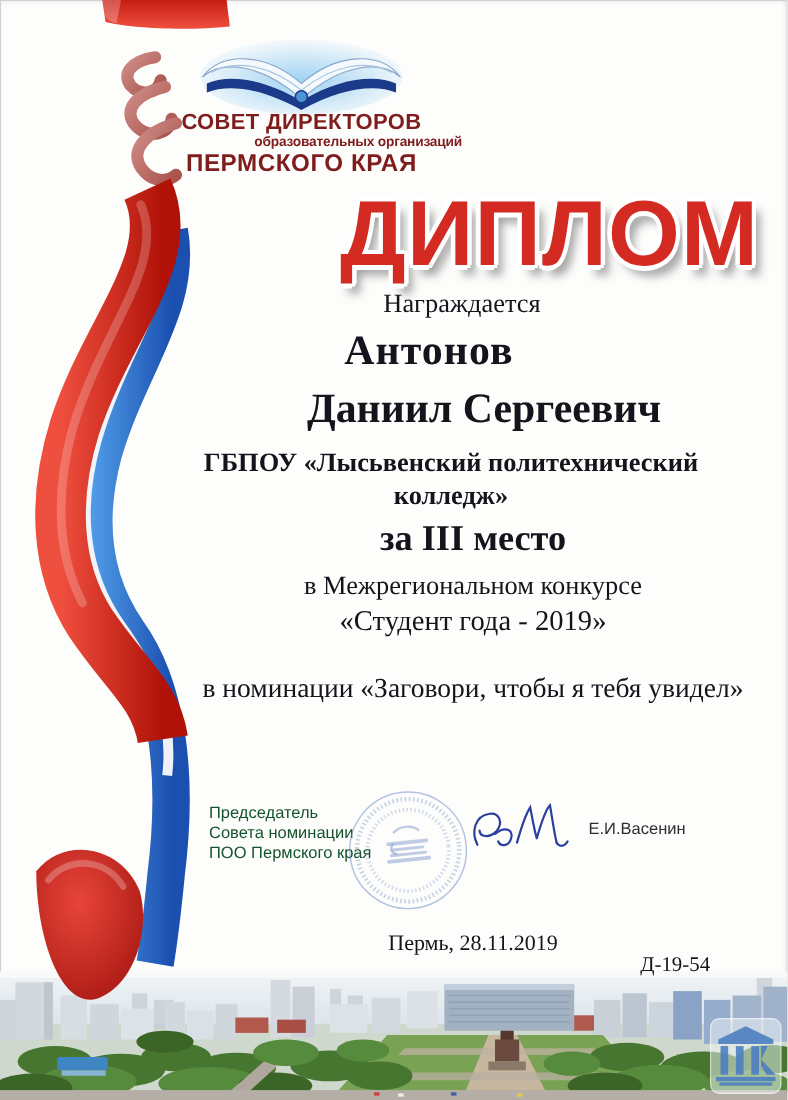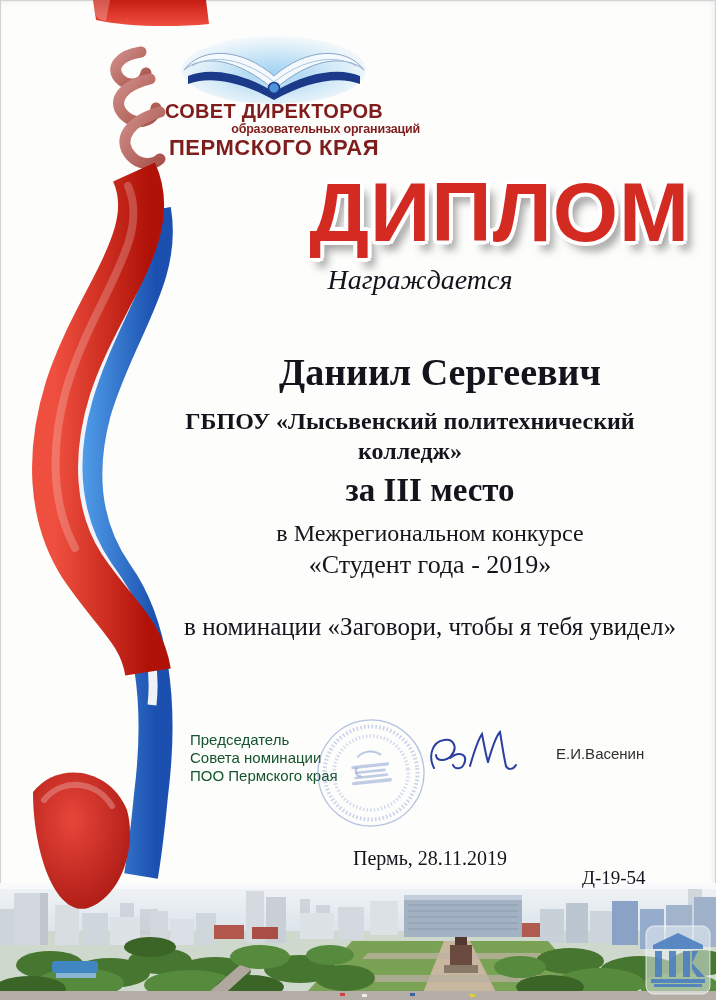--- a/index.html
+++ b/index.html
@@ -23,36 +23,36 @@
 
   .title{
     position:absolute;left:130px;top:168px;width:560px;text-align:right;
     font-family:"Liberation Sans", sans-serif;font-weight:900;font-size:84px;line-height:88px;
     color:#d32b22;letter-spacing:1px;
     text-shadow:-3px -3px 0 #fff,3px -3px 0 #fff,-3px 3px 0 #fff,3px 3px 0 #fff,
       0 -4px 0 #fff,0 4px 0 #fff,-4px 0 0 #fff,4px 0 0 #fff,
       7px 9px 9px rgba(110,110,110,.65);
   }
   .line{position:absolute;text-align:center;white-space:nowrap;}
-  .nagr{left:140px;top:264px;width:560px;font-size:28px;font-style:italic;}
+  .nagr{left:140px;top:264px;width:560px;font-size:24px;}
   .surname{left:110px;top:297px;width:560px;font-size:38px;font-weight:bold;letter-spacing:1px;}
   .given{left:160px;top:350px;width:560px;font-size:38px;font-weight:bold;}
   .inst1{left:130px;top:408px;width:560px;font-size:24px;font-weight:bold;}
   .inst2{left:130px;top:438px;width:560px;font-size:24px;font-weight:bold;}
   .place{left:150px;top:472px;width:560px;font-size:33px;font-weight:bold;}
   .comp-intro{left:150px;top:520px;width:560px;font-size:24px;}
   .comp-name{left:150px;top:550px;width:560px;font-size:26px;font-weight:normal;}
   .nomination{left:130px;top:613px;width:600px;font-size:25px;}
 
   .sig-pos{position:absolute;left:190px;top:731px;font-family:"Liberation Sans", sans-serif;
     font-size:15px;line-height:18px;color:#14532d;}
   .stamp-svg{position:absolute;left:314px;top:716px;width:114px;height:114px;}
   .sig-ink{position:absolute;left:424px;top:728px;width:100px;height:55px;}
   .sig-name{position:absolute;left:535px;top:745px;font-family:"Liberation Sans", sans-serif;
-    font-size:15px;color:#2e2e2e;margin-left:21px;}
+    font-size:15px;color:#2e2e2e;}
 
   .place-date{left:150px;top:847px;width:560px;font-size:20px;}
   .doc-number{position:absolute;left:582px;top:867px;font-size:19px;}
 </style>
 </head>
 <body>
 
 <div class="page">
 
   <svg class="photo-svg" viewBox="0 0 716 117" aria-hidden="true">
@@ -236,20 +236,21 @@
 
     <div class="logo-text">
       <div class="logo-l1">СОВЕТ ДИРЕКТОРОВ</div>
       <div class="logo-l3">образовательных организаций</div>
       <div class="logo-l4">ПЕРМСКОГО КРАЯ</div>
     </div>
 
     <div class="title">ДИПЛОМ</div>
 
     <div class="line nagr">Награждается</div>
+    <div class="line surname">Антонов</div>
     <div class="line given">Даниил Сергеевич</div>
     <div class="line inst2">колледж»</div>
     <div class="line inst1">ГБПОУ «Лысьвенский политехнический</div>
     <div class="line place">за III место</div>
     <div class="line comp-intro">в Межрегиональном конкурсе</div>
     <div class="line comp-name">«Студент года - 2019»</div>
     <div class="line nomination">в номинации «Заговори, чтобы я тебя увидел»</div>
 
     <div class="sig-pos">
       <div>Председатель</div>

